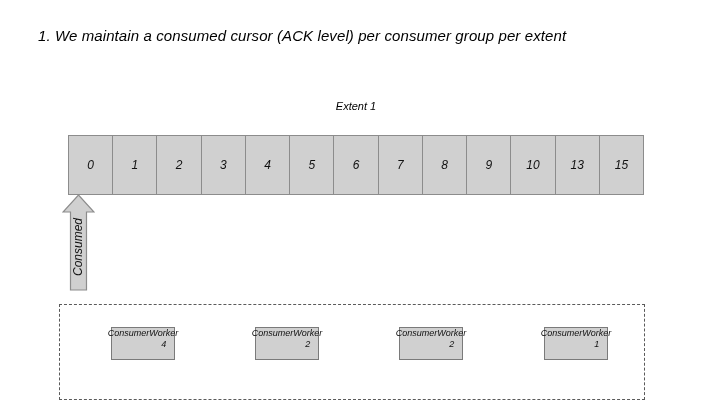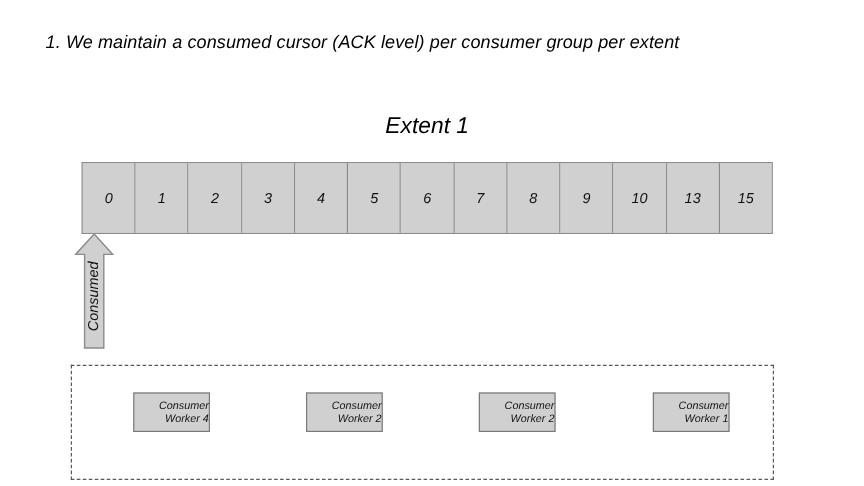--- a/index.html
+++ b/index.html
@@ -23,21 +23,21 @@
     white-space:nowrap;
     color:#000;
   }
 
   
   .extent-title{
     position:absolute;
     left:68px;top:81px;
     width:576px;
     text-align:center;
-    font-size:19px;
+    font-size:11px;
     line-height:20px;
     color:#000;
   }
 
   
   .extent-bar{
     position:absolute;
     left:68px;top:120px;
     width:576px;height:60px;
     display:flex;
@@ -100,22 +100,22 @@
     white-space:nowrap;
   }
   .worker{
     position:absolute;
     top:22px;
     width:64px;height:33px;
     background:#d0d0d0;
     border:1px solid #7a7a7a;
     box-sizing:border-box;
     display:flex;
-    flex-direction:column;
-    align-items:flex-end;
+    flex-direction:row;
+    align-items:flex-start;
     justify-content:center;
     font-size:9px;
     line-height:11px;
     color:#111;
     text-align:center;
   }
   .w1{left:51px;}
   .w2{left:195px;}
   .w3{left:339px;}
   .w4{left:484px;}

